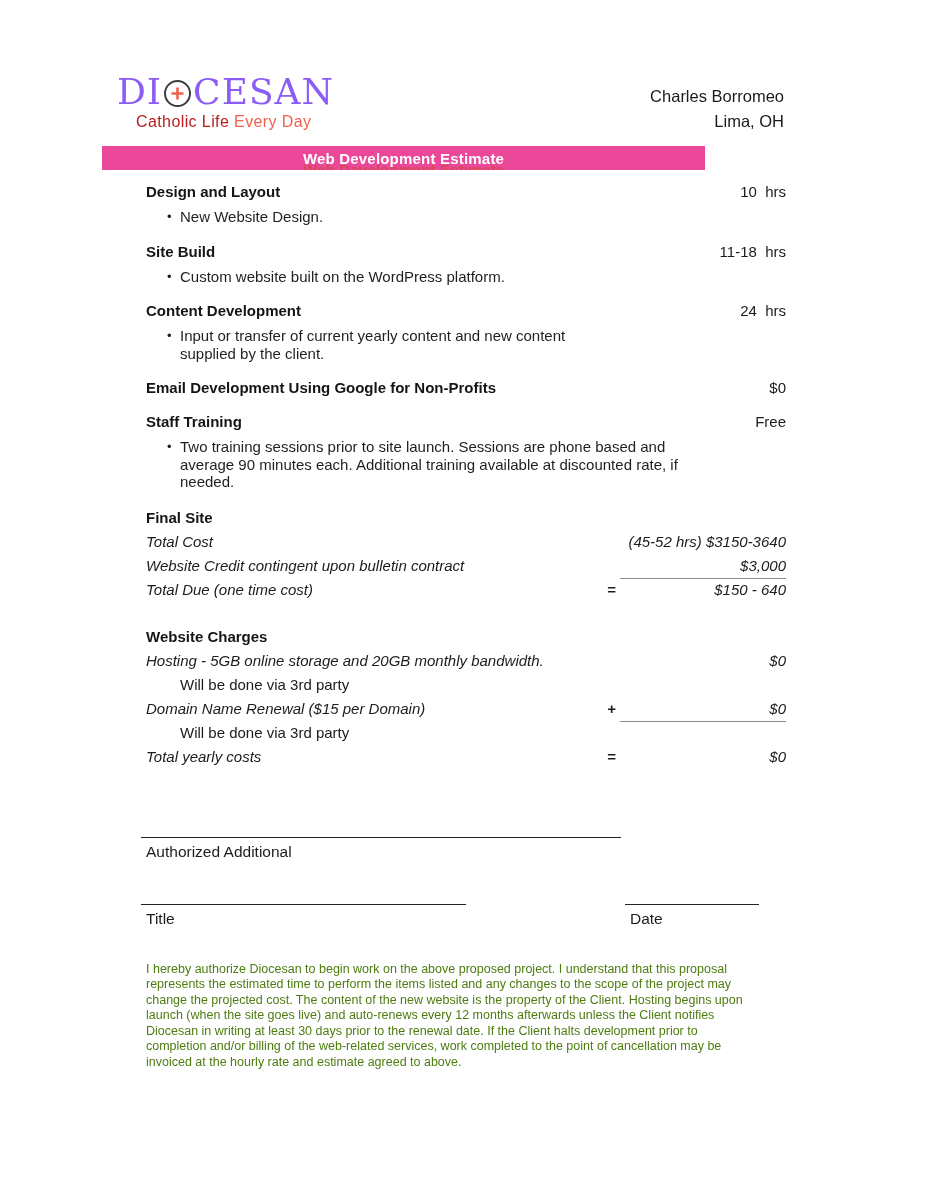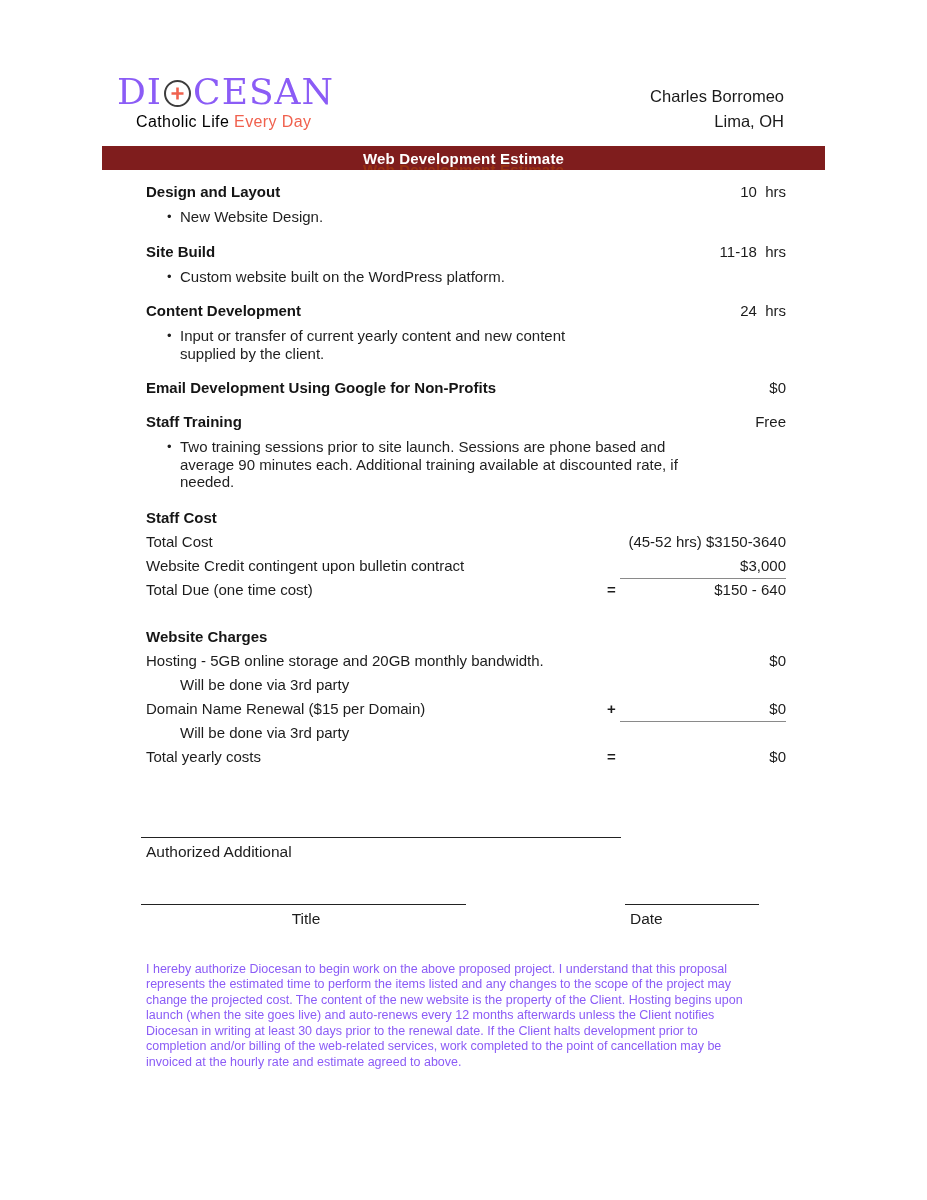--- a/index.html
+++ b/index.html
@@ -14,68 +14,68 @@
     font-family:"DejaVu Serif", serif; font-size:36px; line-height:36px;
     color:#8b5cf6; letter-spacing:1px; display:flex; align-items:center; white-space:nowrap;
   }
   .logo-o {
     display:inline-flex; align-items:center; justify-content:center;
     width:27px; height:27px; border:2px solid #3d3d3d; border-radius:50%;
     margin:0 2px; box-sizing:border-box; position:relative; top:1px;
   }
   .logo-o svg { display:block; }
   .tagline { margin-top:3px; padding-left:19px; font-size:16px; letter-spacing:0.4px; white-space:nowrap; }
-  .tagline .gray { color:#000000;text-align:right; }
+  .tagline .gray { color:#b91c1c;text-align:right; }
   .tagline .coral { color:#f0614e; }
 
   .client { position:absolute; top:84px; right:143px; text-align:right; font-size:16.5px; line-height:25px; color:#1a1a1a; }
 
   
   .banner {
-    position:absolute; top:146px; left:102px; width:723px; height:24px;
-    background:#7f1d1d; overflow:hidden; display:flex; align-items:center; justify-content:center;
+    position:absolute; top:146px; left:102px; width:603px; height:24px;
+    background:#ec4899; overflow:hidden; display:flex; align-items:center; justify-content:center;
   }
   .banner-title {
     color:#ffffff; font-size:15px; font-weight:bold; letter-spacing:0.2px;
     text-shadow:0 11px 0 rgba(185,75,0,0.45);
   }
 
   
   .content { position:absolute; top:184px; left:146px; width:640px; font-size:15px; }
 
   .sect-head { display:flex; justify-content:space-between; height:16px; line-height:16px; margin-top:18px; }
   .sect-head.first { margin-top:0;gap:28px; }
   .sect-title { font-weight:bold; color:#151515; }
   .sect-value { white-space:pre; color:#1c1c1c; }
 
   .bullet { position:relative; margin-top:8px; padding-left:34px; line-height:17.5px; white-space:pre-line; color:#1f1f1f; }
   .bullet::before { content:"\2022"; position:absolute; left:21px; top:0; font-size:13px; }
 
   .cost-head { height:16px; line-height:16px; margin-top:19px; font-weight:bold; color:#151515; }
-  .cost-row { position:relative; display:flex; margin-top:8px; height:16px; line-height:16px; }
+  .cost-row { position:relative; display:flex; margin-top:8px; height:16px; line-height:16px;font-style:italic; }
   .cost-label { flex:0 1 auto; }
   .cost-op { position:absolute; left:461px; top:0; font-weight:bold; }
   .cost-amount { margin-left:auto; position:relative; text-align:left; }
   .cost-row.underlined .cost-amount::after {
     content:""; position:absolute; right:0; bottom:-5px; width:166px; border-bottom:1px solid #8a8a8a;
   }
   .cost-note { margin-top:8px; height:16px; line-height:16px; padding-left:34px; }
 
   
   .sig-line { margin-top:72px; width:480px; height:0; border-top:1.6px solid #222; margin-left:-5px; }
   .sig-label { margin-top:5px; font-size:15.5px; line-height:18px; }
   .sig-row { position:relative; margin-top:43px; height:27px; }
-  .title-col { position:absolute; left:-5px; top:0; width:325px;text-align:center; }
+  .title-col { position:absolute; left:-5px; top:0; width:325px; }
   .date-col  { position:absolute; left:479px; top:0; width:134px; }
   .small-line { height:0; border-top:1.6px solid #222; }
   .col-label { margin-top:5px; font-size:15.5px; line-height:18px; padding-left:5px; }
 
   
   .legal {
-    margin-top:31px; font-size:12.5px; line-height:15.5px; color:#8b5cf6;
+    margin-top:31px; font-size:12.5px; line-height:15.5px; color:#4d7c0f;
     white-space:pre-line; width:660px;
   }
 </style>
 </head>
 <body>
 
 <div class="page">
 
   <div class="logo">
     <div class="logo-word">
@@ -130,21 +130,21 @@
     </div>
 
     <div class="sect-head">
       <span class="sect-title">Staff Training</span>
       <span class="sect-value">Free</span>
     </div>
     <div class="bullet">Two training sessions prior to site launch. Sessions are phone based and
 average 90 minutes each. Additional training available at discounted rate, if
 needed.</div>
 
-    <div class="cost-head">Staff Cost</div>
+    <div class="cost-head">Final Site</div>
 
     <div class="cost-row">
       <span class="cost-label">Total Cost</span>
       <span class="cost-amount">(45-52 hrs) $3150-3640</span>
     </div>
     <div class="cost-row underlined">
       <span class="cost-label">Website Credit contingent upon bulletin contract</span>
       <span class="cost-amount">$3,000</span>
     </div>
     <div class="cost-row">

